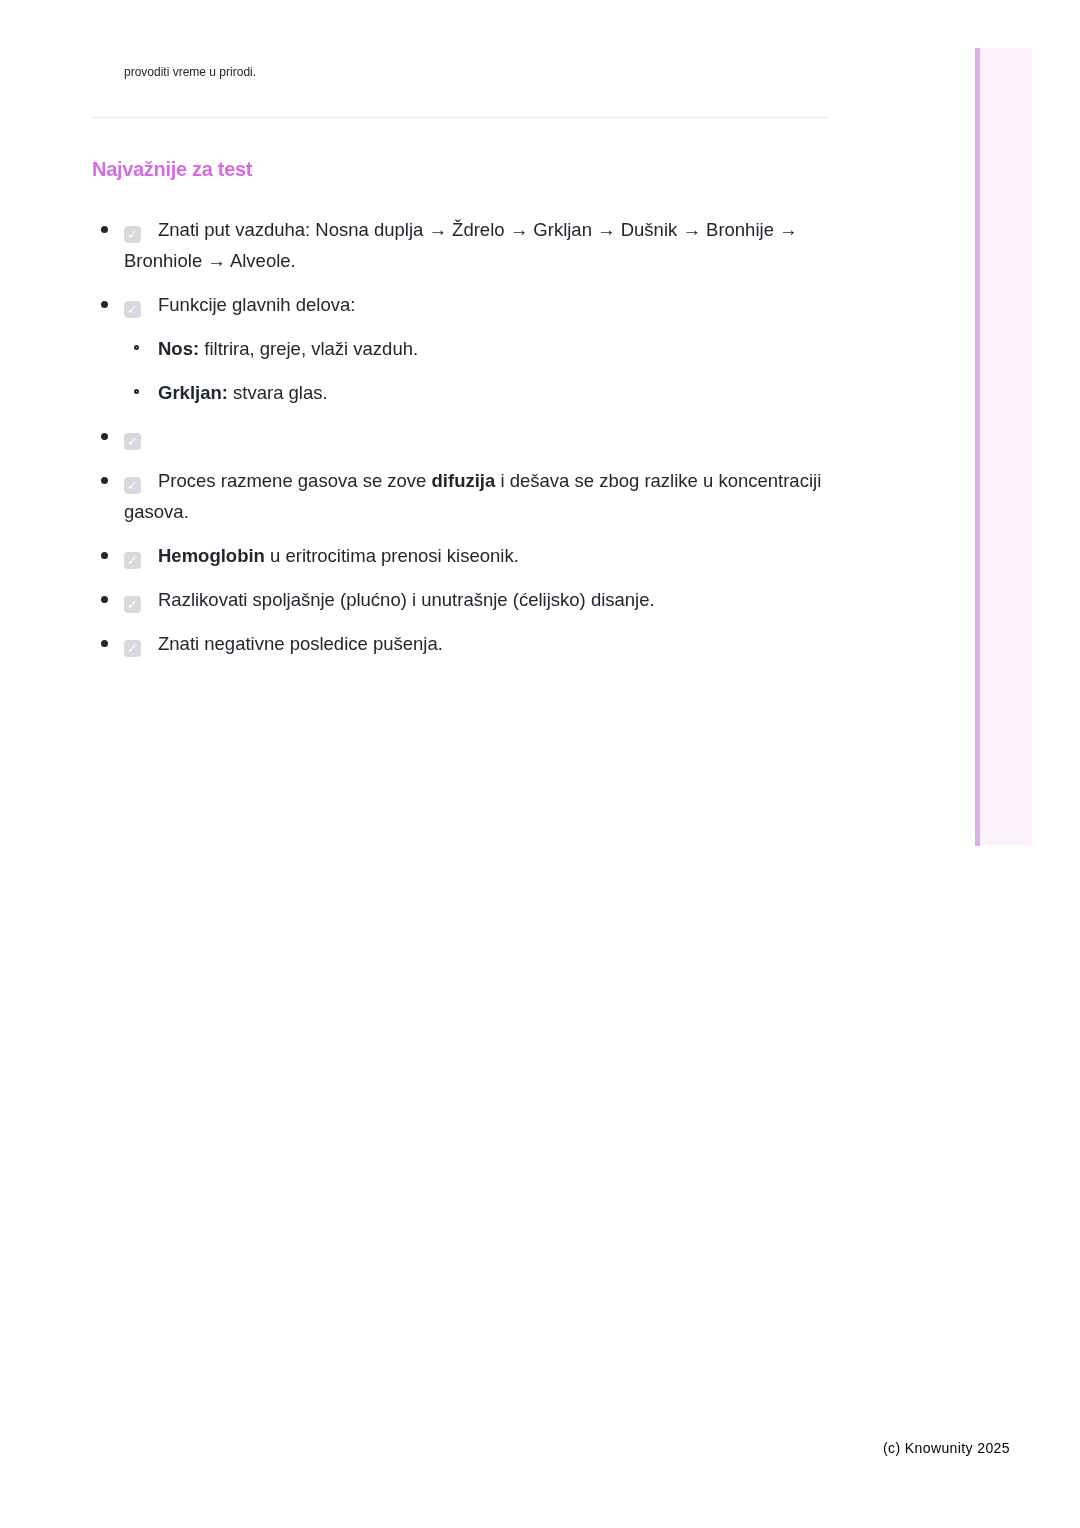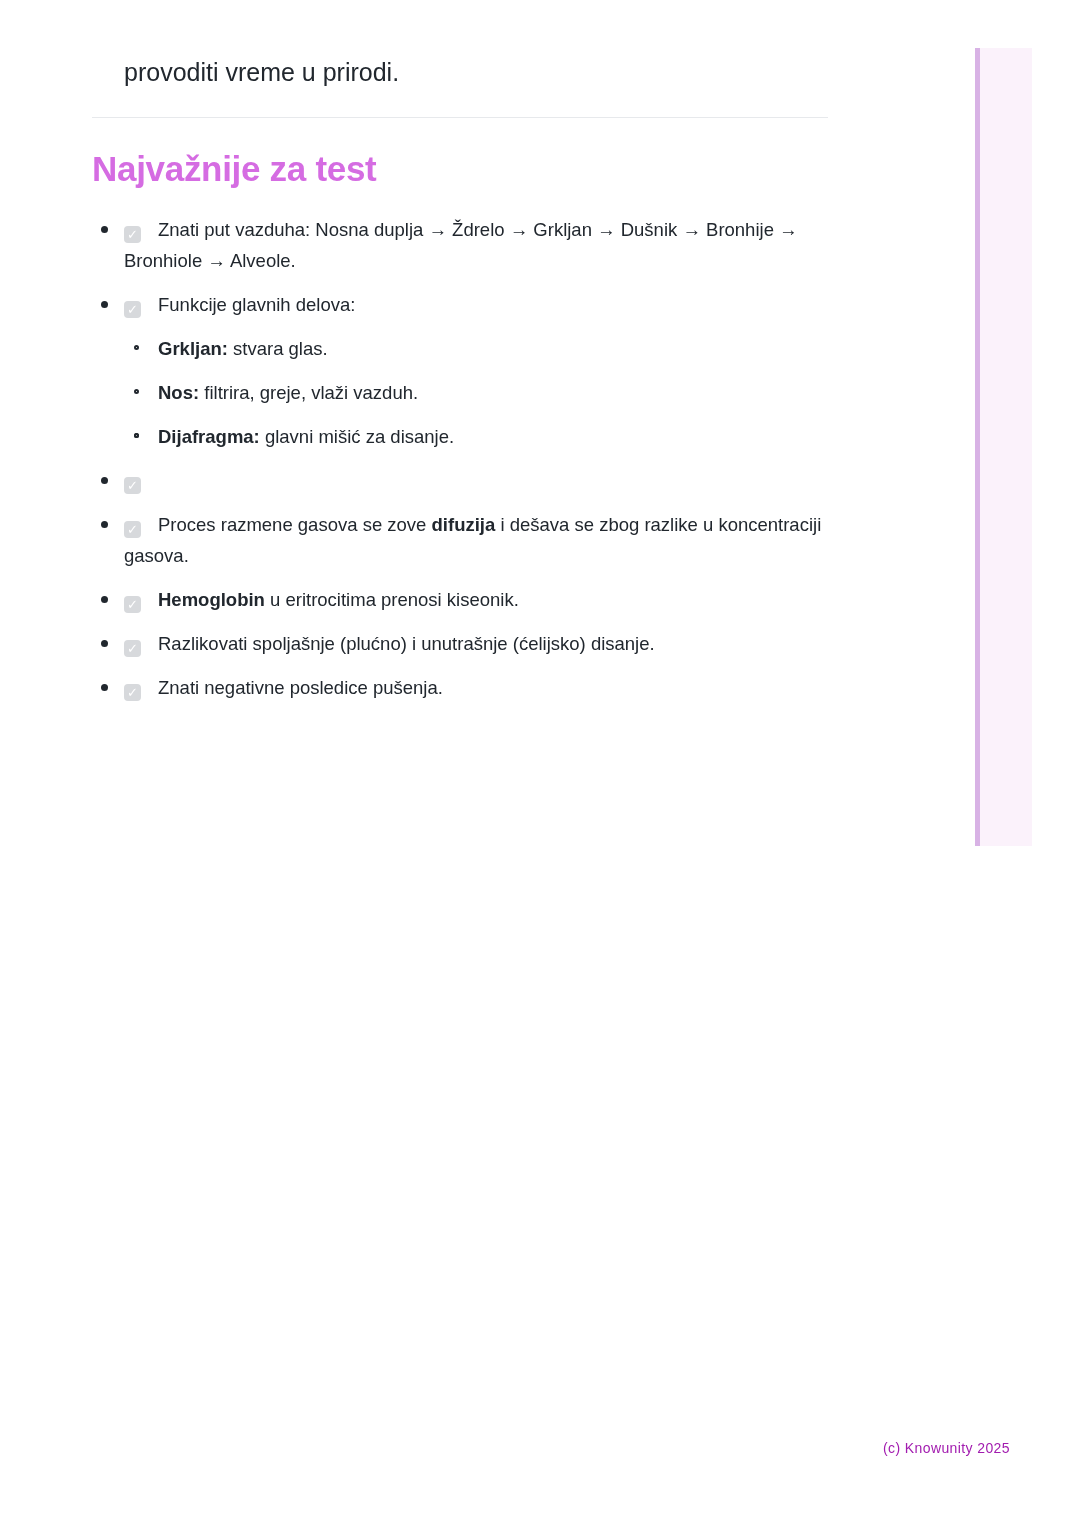--- a/index.html
+++ b/index.html
@@ -6,25 +6,25 @@
   html, body { margin: 0; padding: 0; }
   body {
     width: 1080px; height: 1528px;
     background: #ffffff;
     font-family: "Liberation Sans", "DejaVu Sans", sans-serif;
     color: #21272e;
     position: relative;
     overflow: hidden;
   }
   .content { position: absolute; left: 92px; top: 0; width: 736px; }
-  .top-text { margin: 57px 0 0 32px; font-size: 25px; line-height: 31px; }
+  .top-text { margin: 57px 0 0 32px; font-size: 12px; line-height: 31px; }
   .divider { border: none; border-top: 1px solid #e7e9ec; margin: 29px 0 0 0; height: 0; }
   .section-title {
     margin: 34px 0 0 0;
-    font-size: 35px; line-height: 34px; font-weight: 700;
+    font-size: 20px; line-height: 34px; font-weight: 700;
     color: #d56ce2; letter-spacing: -0.3px;
   }
   .checklist { list-style: none; margin: 28px 0 0 0; padding: 0; font-size: 18.5px; line-height: 31px; }
   .check-item { position: relative; padding-left: 32px; margin: 0 0 13px 0; }
   .bullet-dot {
     position: absolute; left: 9px; top: 12px;
     width: 7px; height: 7px; border-radius: 50%; background: #21272e;
   }
   .checkbox {
     display: inline-block; width: 17px; height: 17px;
@@ -57,26 +57,25 @@
 
 <div class="margin-bar" style="background: rgb(251, 242, 251); border-left-color: rgb(216, 178, 229);"></div>
 
 <div class="content">
   <p class="top-text">provoditi vreme u prirodi.</p>
   <hr class="divider">
   <h1 class="section-title" style="color: rgb(213, 108, 226);">Najvažnije za test</h1>
   <ul class="checklist">
       <li class="check-item"><span class="bullet-dot"></span><span class="checkbox"><span class="checkmark">✓</span></span><span class="item-text"><span class="seg-n">Znati put vazduha: Nosna duplja → Ždrelo → Grkljan → Dušnik → Bronhije → Bronhiole → Alveole.</span></span></li>
       <li class="check-item"><span class="bullet-dot"></span><span class="checkbox"><span class="checkmark">✓</span></span><span class="item-text"><span class="seg-n">Funkcije glavnih delova:</span></span><ul class="sub-list">
+          <li class="sub-item"><span class="circle-marker"></span><span class="item-text"><span class="seg-b">Nos:</span><span class="seg-n"> filtrira, greje, vlaži vazduh.</span></span></li>
           <li class="sub-item"><span class="circle-marker"></span><span class="item-text"><span class="seg-b">Grkljan:</span><span class="seg-n"> stvara glas.</span></span></li>
-          <li class="sub-item"><span class="circle-marker"></span><span class="item-text"><span class="seg-b">Nos:</span><span class="seg-n"> filtrira, greje, vlaži vazduh.</span></span></li>
           <li class="sub-item"><span class="circle-marker"></span></li>
-          <li class="sub-item"><span class="circle-marker"></span><span class="item-text"><span class="seg-b">Dijafragma:</span><span class="seg-n"> glavni mišić za disanje.</span></span></li>
         </ul></li>
       <li class="check-item"><span class="bullet-dot"></span><span class="checkbox"><span class="checkmark">✓</span></span></li>
       <li class="check-item"><span class="bullet-dot"></span><span class="checkbox"><span class="checkmark">✓</span></span><span class="item-text"><span class="seg-n">Proces razmene gasova se zove </span><span class="seg-b">difuzija</span><span class="seg-n"> i dešava se zbog razlike u koncentraciji gasova.</span></span></li>
       <li class="check-item"><span class="bullet-dot"></span><span class="checkbox"><span class="checkmark">✓</span></span><span class="item-text"><span class="seg-b">Hemoglobin</span><span class="seg-n"> u eritrocitima prenosi kiseonik.</span></span></li>
       <li class="check-item"><span class="bullet-dot"></span><span class="checkbox"><span class="checkmark">✓</span></span><span class="item-text"><span class="seg-n">Razlikovati spoljašnje (plućno) i unutrašnje (ćelijsko) disanje.</span></span></li>
       <li class="check-item"><span class="bullet-dot"></span><span class="checkbox"><span class="checkmark">✓</span></span><span class="item-text"><span class="seg-n">Znati negativne posledice pušenja.</span></span></li>
     </ul>
 </div>
 
-<div class="footer" style="color: #a21caf;">(c) Knowunity 2025</div>
+<div class="footer" style="color: #000000;">(c) Knowunity 2025</div>
 
 </body></html>

